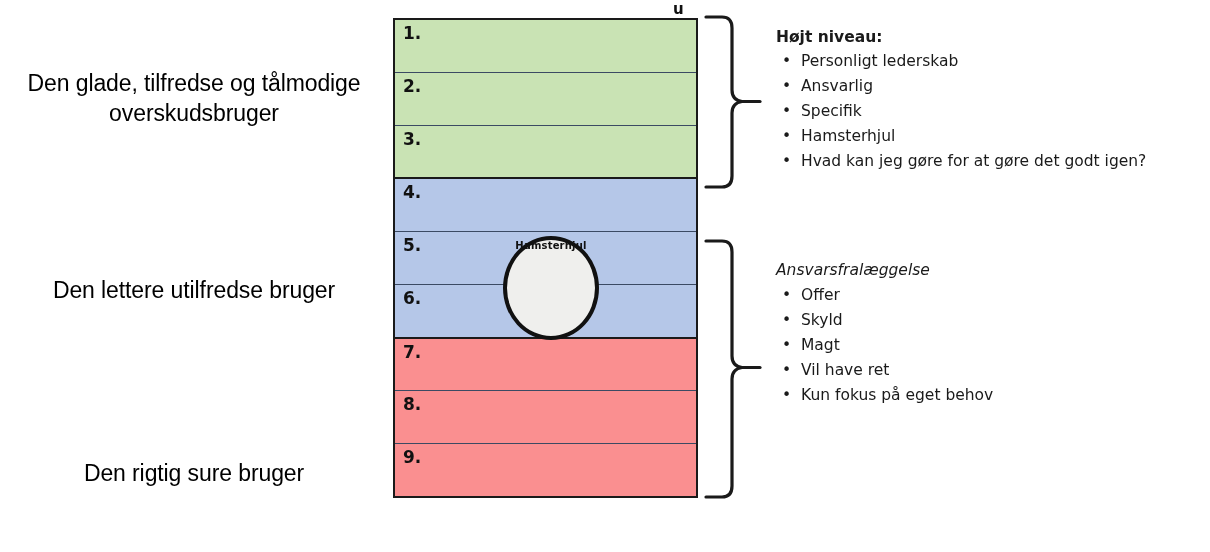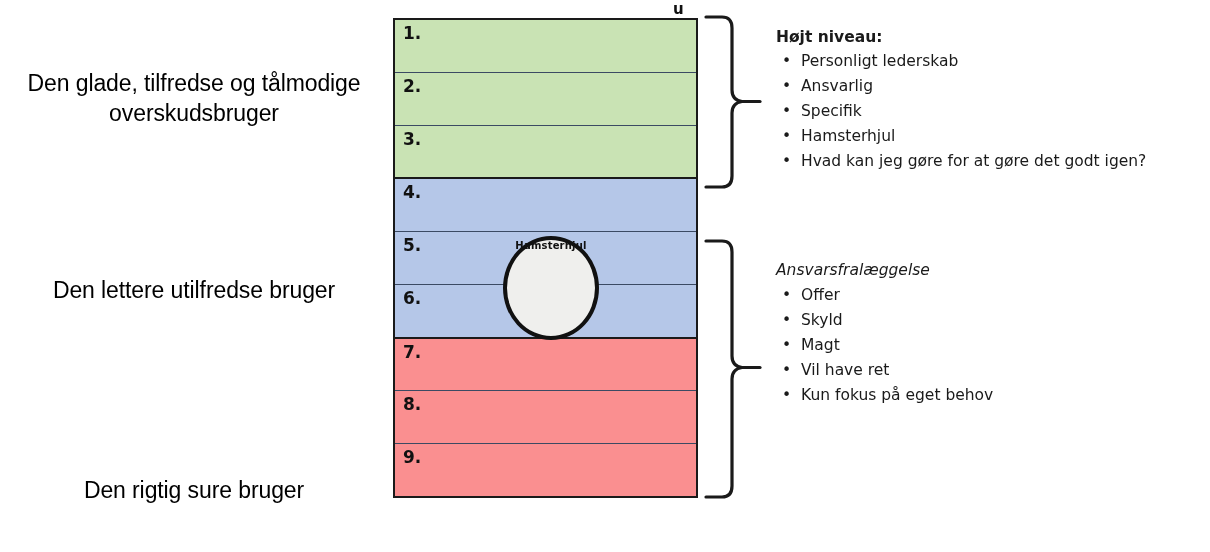--- a/index.html
+++ b/index.html
@@ -21,21 +21,21 @@
     position: absolute;
     text-align: center;
     font-family: "Liberation Sans", sans-serif;
     font-size: 23px;
     line-height: 30px;
     color: #000000;
     letter-spacing: -0.1px;
   }
   #label-happy   { left: 8px;  top: 68px;  width: 372px; }
   #label-mild    { left: 8px;  top: 275px; width: 372px; }
-  #label-angry   { left: 8px;  top: 475px; width: 372px; }
+  #label-angry   { left: 8px;  top: 458px; width: 372px; }
 
   
   #ladder {
     position: absolute;
     left: 393px;
     top: 18px;
     width: 305px;
     height: 480px;
     border: 2px solid #1a1a1a;
     box-sizing: border-box;

